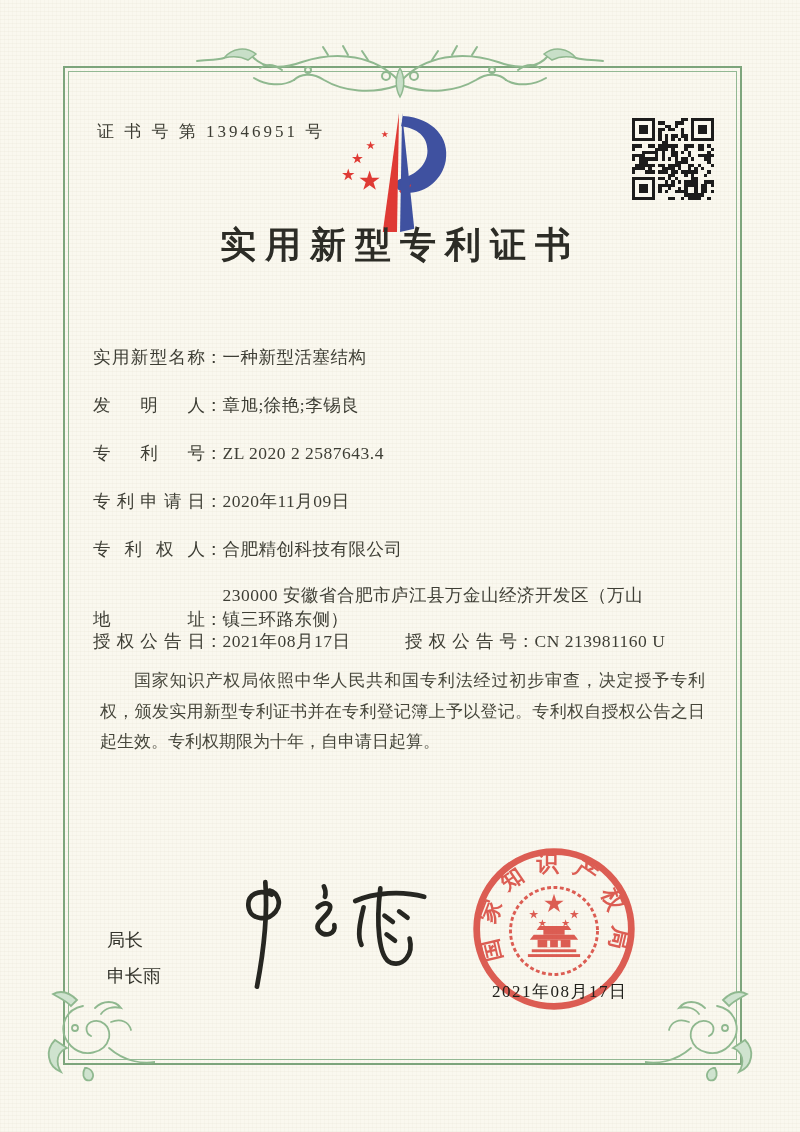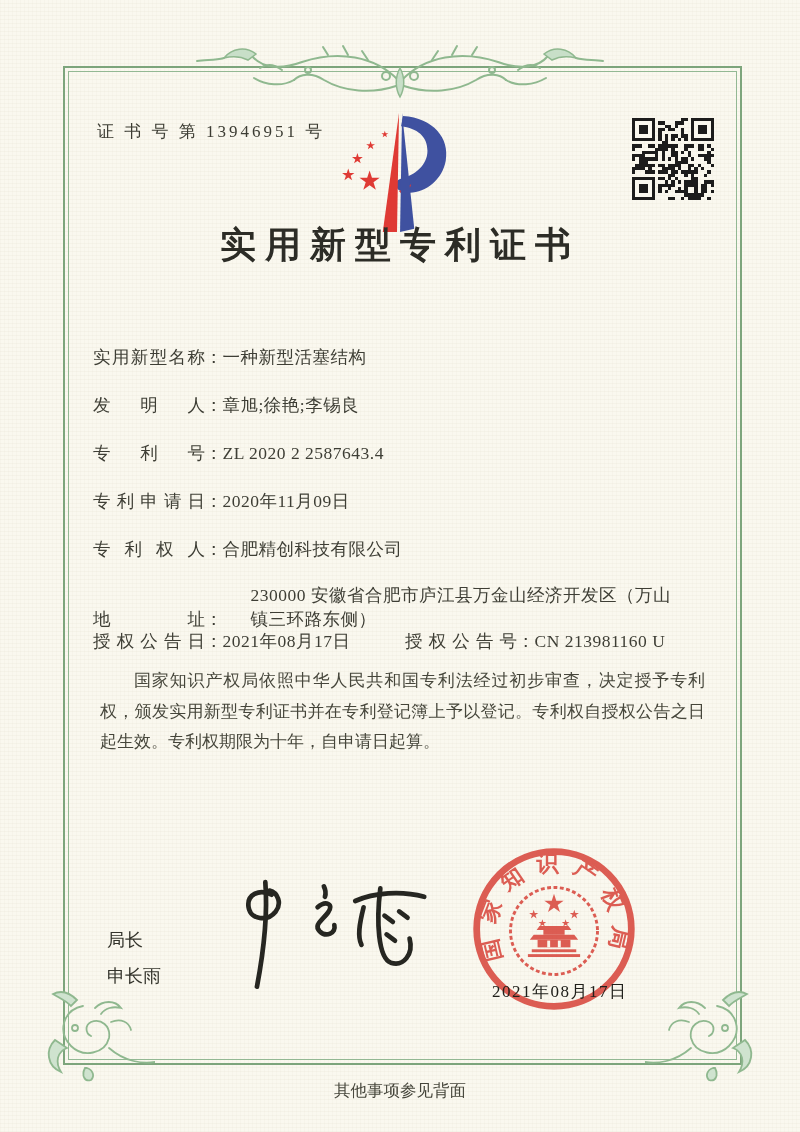--- a/index.html
+++ b/index.html
@@ -18,21 +18,21 @@
   .cert-no{position:absolute;left:97px;top:120px;font-size:17px;letter-spacing:3px;color:#3c3c33;}
   .logo{position:absolute;left:336px;top:108px;}
   .qr{position:absolute;left:632px;top:118px;}
   .title{position:absolute;left:0;top:221px;width:100%;text-align:center;
          font-size:36px;font-weight:bold;letter-spacing:9px;color:#2c2c26;}
   .frow{position:absolute;left:93px;width:624px;display:flex;align-items:flex-end;
         font-size:17.5px;line-height:24px;color:#3e3e35;}
   .flabel{display:inline-block;width:112px;text-align:justify;text-align-last:justify;flex:0 0 112px;}
   .fcolon{flex:0 0 auto;}
   .fvalue{letter-spacing:.5px;}
-  .fvalue-wrap{display:inline-block;width:436px;margin-left:28px;}
+  .fvalue-wrap{display:inline-block;width:436px;}
   .grant-no{position:absolute;left:312px;top:0;display:flex;}
   .paras{position:absolute;left:92px;top:658px;width:621px;font-size:17px;line-height:30.5px;
          text-align:justify;color:#46463b;}
   .paras p{margin:8px;text-indent:2em;}
   .officer{position:absolute;left:107px;top:901px;font-size:18px;line-height:36px;color:#33332b;margin-top:21px;}
   .signature{position:absolute;left:212px;top:878px;}
   .seal{position:absolute;left:467px;top:842px;opacity:.88;}
   .seal-date{position:absolute;left:492px;top:980px;font-size:17px;letter-spacing:1.5px;
              color:#20201b;z-index:5;}
   .page-info{position:absolute;left:0;top:1032px;width:100%;text-align:center;font-size:15px;color:#3c3c33;}
@@ -421,15 +421,14 @@
       <rect x="-23" y="21" width="46" height="3"></rect>
       <rect x="-27" y="26" width="54" height="3"></rect>
     </g>
     <g fill="#faf6ec">
       <rect x="-7" y="12" width="3" height="7"></rect>
       <rect x="4" y="12" width="3" height="7"></rect>
     </g>
   </svg>
   <div class="seal-date">2021年08月17日</div>
 
-  <div class="back-note">其他事项参见背面</div>
 
 </div>
 
 </body></html>

